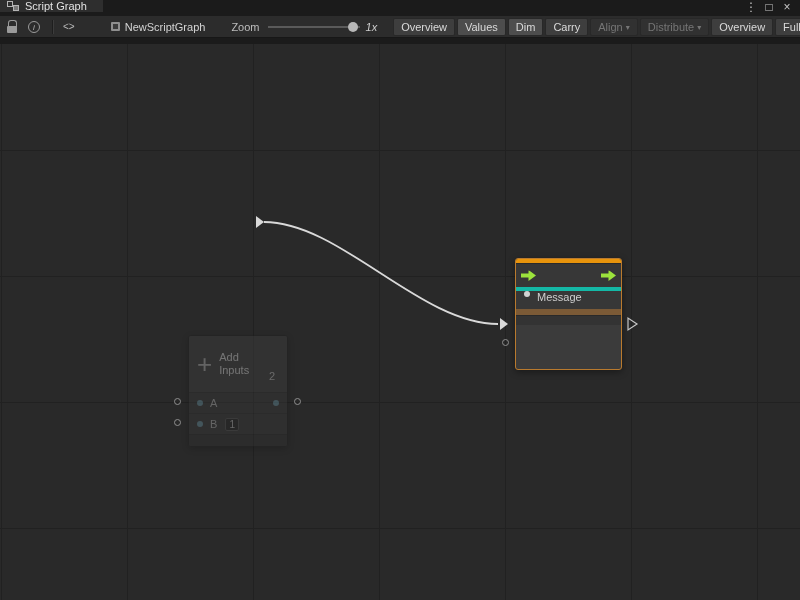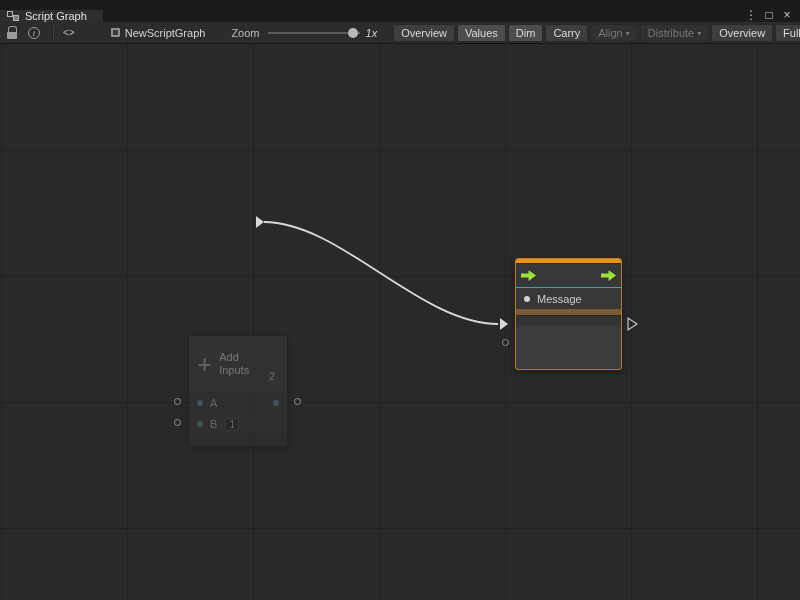--- a/index.html
+++ b/index.html
@@ -1,20 +1,20 @@
 <!DOCTYPE html>
 <html style="--event_green: #6abe30; --debug_orange: #e8940c; --port_arrow_green: #9ce33c; --selection_brown: #b97a2e; --value_port_blue: #6e9cae; --flag_yellow: #efb31b; --bug_red: #f4502a; --wire_white: #d9d9d9;"><head>
 <meta charset="utf-8">
 <style>
   * { margin:0; padding:0; box-sizing:border-box; }
   html,body { width:800px; height:600px; overflow:hidden; background:#1b1b1b;
     font-family:"Liberation Sans", sans-serif; -webkit-font-smoothing:antialiased; }
 
   
-  .titlebar { height:22px; background:#1b1b1b; display:flex; align-items:flex-end; }
+  .titlebar { height:16px; background:#1b1b1b; display:flex; align-items:flex-start; }
   .tab { background:#2e2e2e; display:flex; align-items:center; gap:6px;
     padding:0 16px 0 7px; font-size:11px; color:#e2e2e2; }
   .tab-icon { width:12px; height:12px; position:relative; }
   .tab-icon:before { content:""; position:absolute; left:0; top:1px; width:4px; height:4px; border:1px solid #b5b5b5; }
   .tab-icon:after { content:""; position:absolute; right:0; bottom:1px; width:4px; height:4px; border:1px solid #b5b5b5; background:#7a7a7a; }
   .tb-spacer { flex:1; }
   .win-controls { display:flex; align-items:center; gap:2px; padding-right:5px; }
   .win-btn { width:16px; text-align:center; font-size:12px; color:#c4c4c4; cursor:default; }
 
   
@@ -60,22 +60,22 @@
   .strip.green { background:var(--event_green,#6abe30); }
   .strip.orange { background:var(--debug_orange,#e8940c); }
   .nheader { display:flex; align-items:center; gap:7px; padding:0 8px; background:#414141; }
   .titles .t { font-size:11px; color:#ededed; line-height:13px; }
   .titles .s { font-size:9px; color:#9d9d9d; line-height:11px; }
   .port-row { position:relative; background:#373737; border-top:1px solid #2a2a2a; }
   .arrow { position:absolute; top:50%; transform:translateY(-50%); width:15px; height:11px;
     background:var(--port_arrow_green,#9ce33c);
     clip-path:polygon(0 32%,50% 32%,50% 0,100% 50%,50% 100%,50% 68%,0 68%); }
   .arrow.in { left:5px; } .arrow.out { right:5px; }
-  .msg-row { position:relative; background:#373737; display:flex; align-items:center; gap:7px;
-    padding-left:8px; color:#cfcfcf; font-size:11px; border-top:1px solid #14b8a6; }
+  .msg-row { position:relative; background:#373737; display:flex; align-items:flex-start; gap:7px;
+    padding-left:8px; color:#cfcfcf; font-size:11px; border-top:4px solid #14b8a6; }
   .dot { width:6px; height:6px; border-radius:50%; background:#d2d2d2; flex:none; }
   .nfooter { background:#333333; border-top:1px solid #292929; }
 
   .onstart { left:150px; top:118px; width:102px; height:88px; }
   .onstart .nheader { height:44px; }
   .onstart .port-row { height:24px; }
   .onstart .nfooter { height:15px; }
   .flag-icon { position:relative; width:16px; height:16px; flex:none; }
   .flag-icon:before { content:""; position:absolute; left:3px; top:1px; width:2px; height:14px; background:#7d6a2a; }
   .flag-icon:after { content:""; position:absolute; left:5px; top:1px; width:9px; height:7px;

